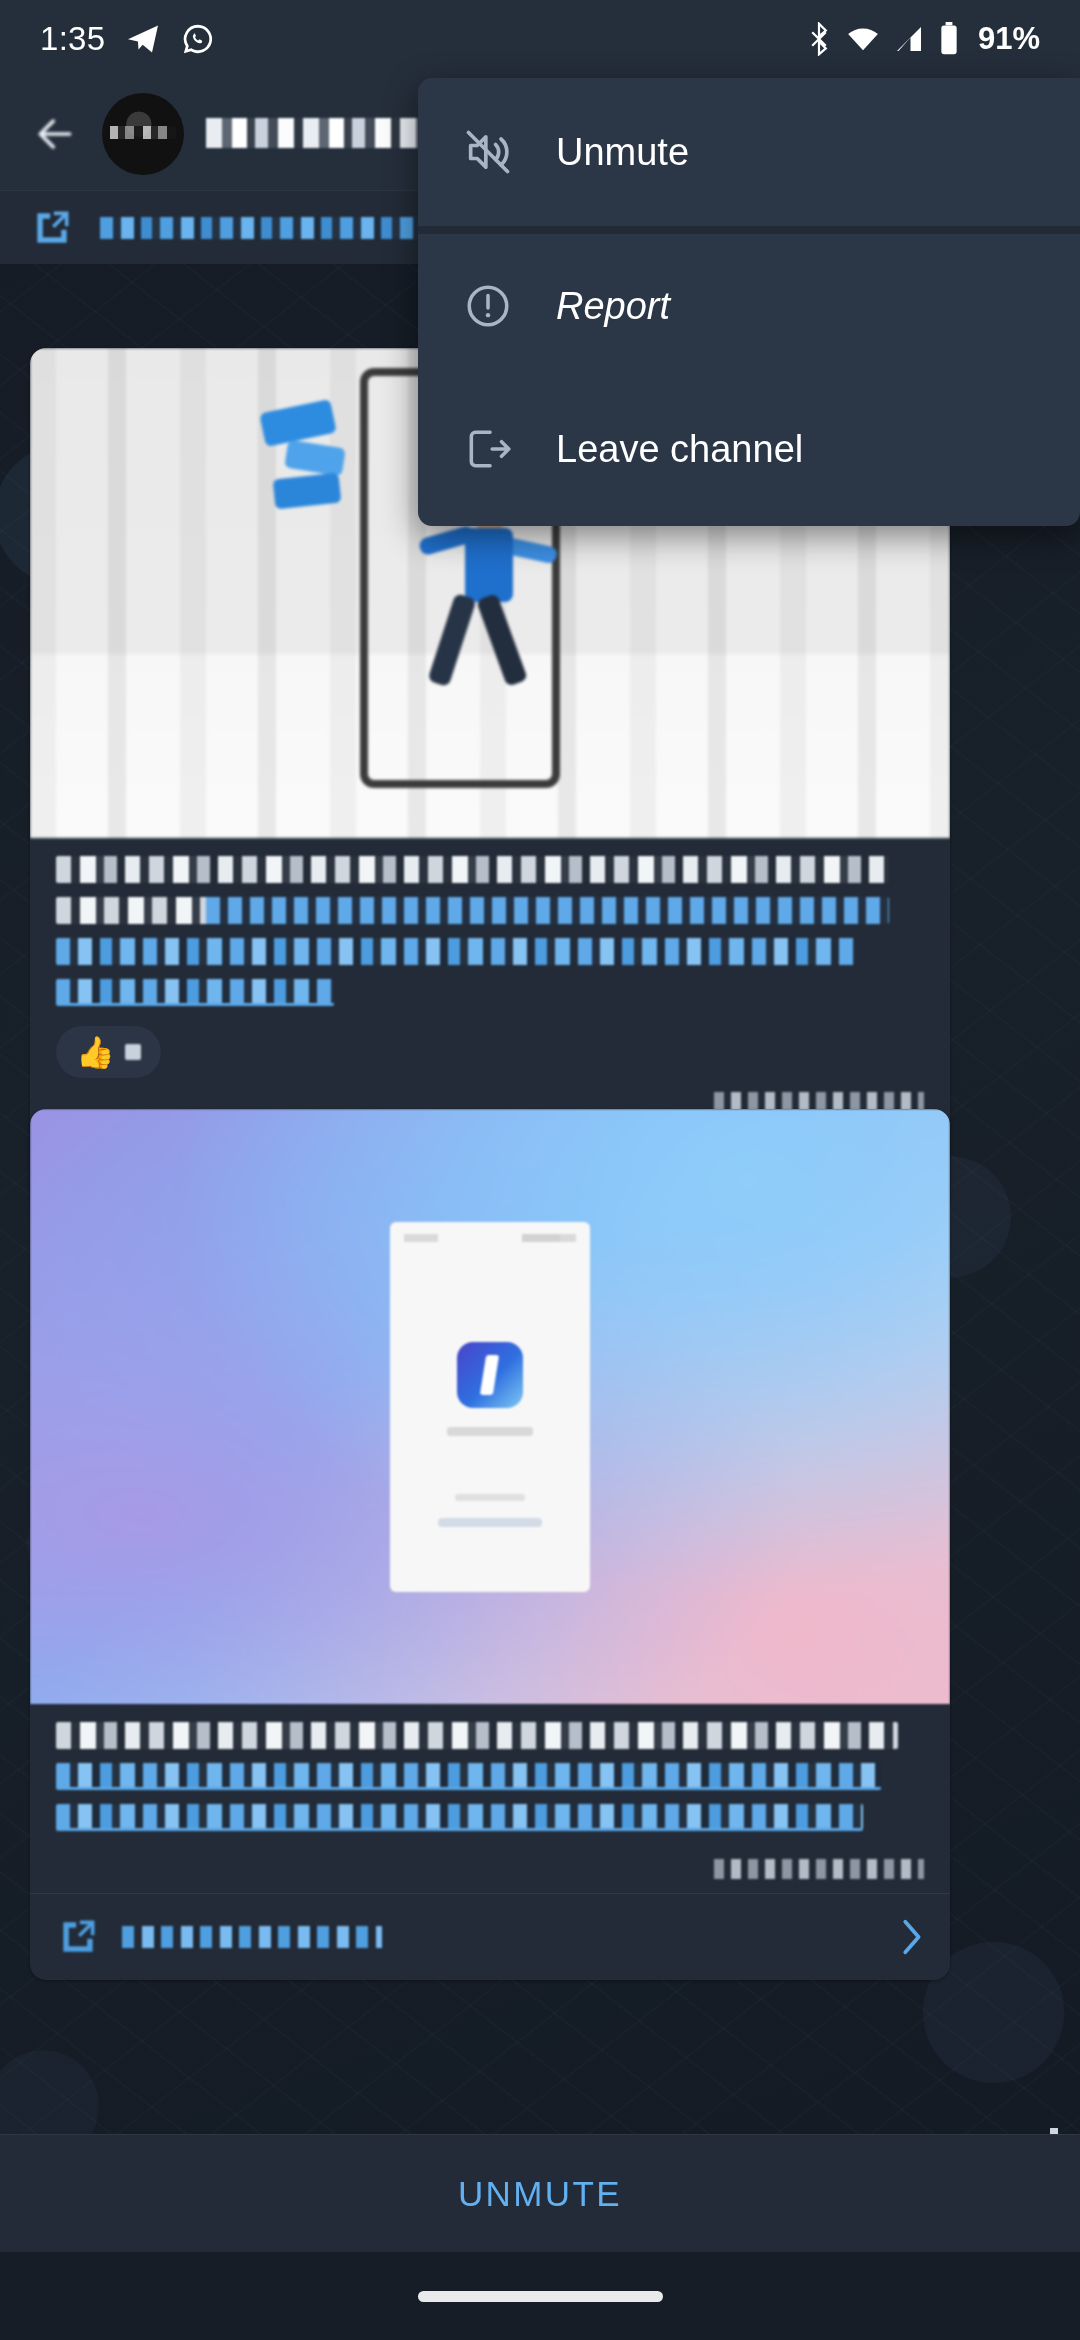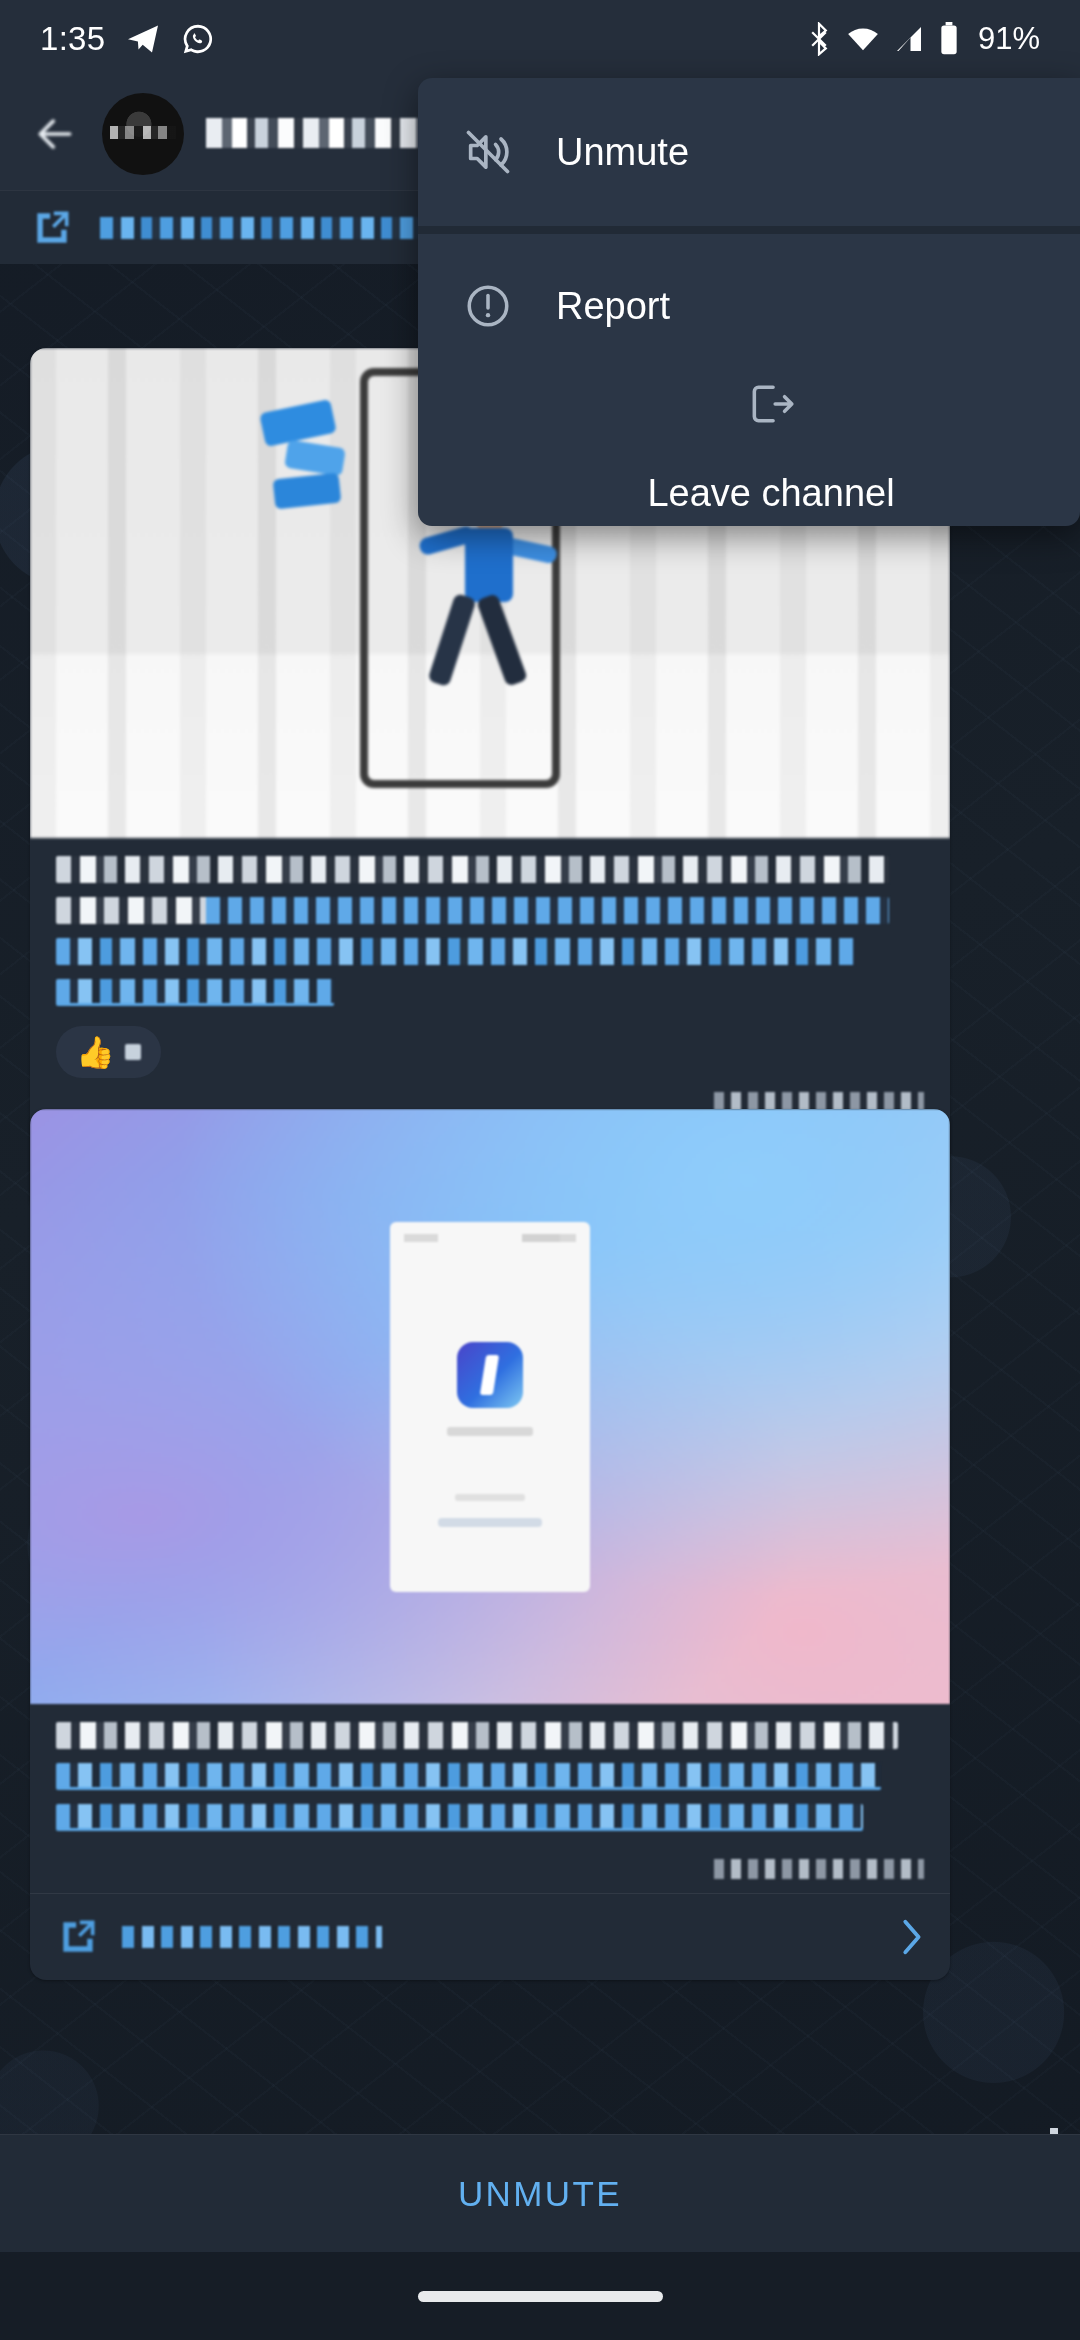--- a/index.html
+++ b/index.html
@@ -39,21 +39,21 @@
   .statusbar {
     position: absolute; top: 0; left: 0; right: 0; height: 78px;
     display: flex; align-items: center; justify-content: space-between;
     padding: 0 40px;
     color: #ffffff;
     background: #252e3b;
     z-index: 40;
   }
   .sb-left { display: flex; align-items: center; gap: 20px; }
   .sb-time { font-size: 33px; letter-spacing: .3px; }
-  .sb-right { display: flex; align-items: center; gap: 14px; }
+  .sb-right { display: flex; align-items: center; gap: 14px; font-weight: bold; }
   .sb-batt { font-size: 31px; margin-left: 4px; }
   .sb-ic { display: block; }
 
   
   .header {
     position: absolute; top: 78px; left: 0; right: 0; height: 112px;
     background: #252e3b;
     display: flex; align-items: center; padding: 0 22px;
     z-index: 30;
   }
@@ -253,22 +253,22 @@
     overflow: hidden;
     padding-bottom: 6px;
   }
   .mitem {
     display:flex; align-items:center; height: 144px; padding-left: 44px; gap: 42px;
   }
   .mitem.first { height: 148px; }
   .mitem .mi { width: 52px; height: 52px; flex:none; display:flex; align-items:center; justify-content:center; }
   .mitem .ml { color:#ffffff; font-size: 38px; }
   .msep { height: 8px; background: rgba(0,0,0,.22); }
-  .mitem.compact { height: 144px; }
-  .mitem.tight { height: 142px; flex-direction: column; }
+  .mitem.compact { height: 144px; font-style: italic; }
+  .mitem.tight { height: 142px; }
 </style>
 </head>
 <body>
 
 <div id="phone">
 
   <div class="wallpaper"></div>
 
   <div class="statusbar">
     <div class="sb-left">

